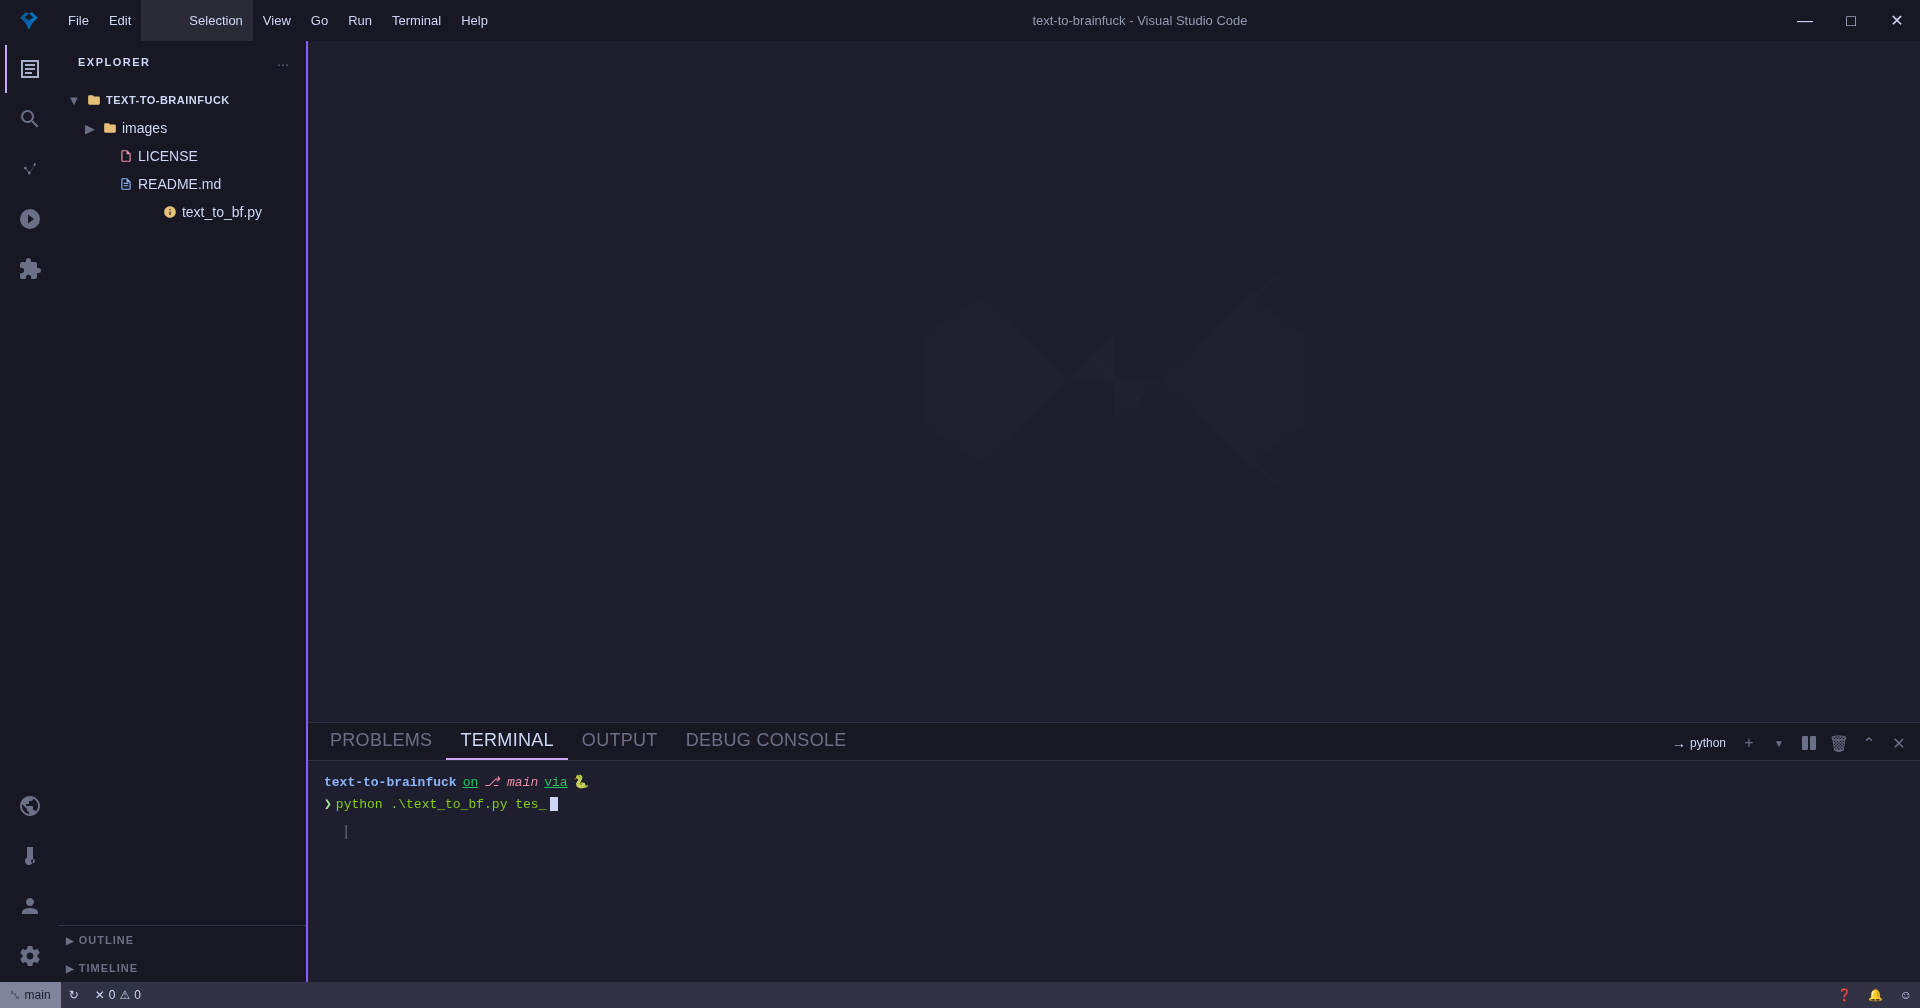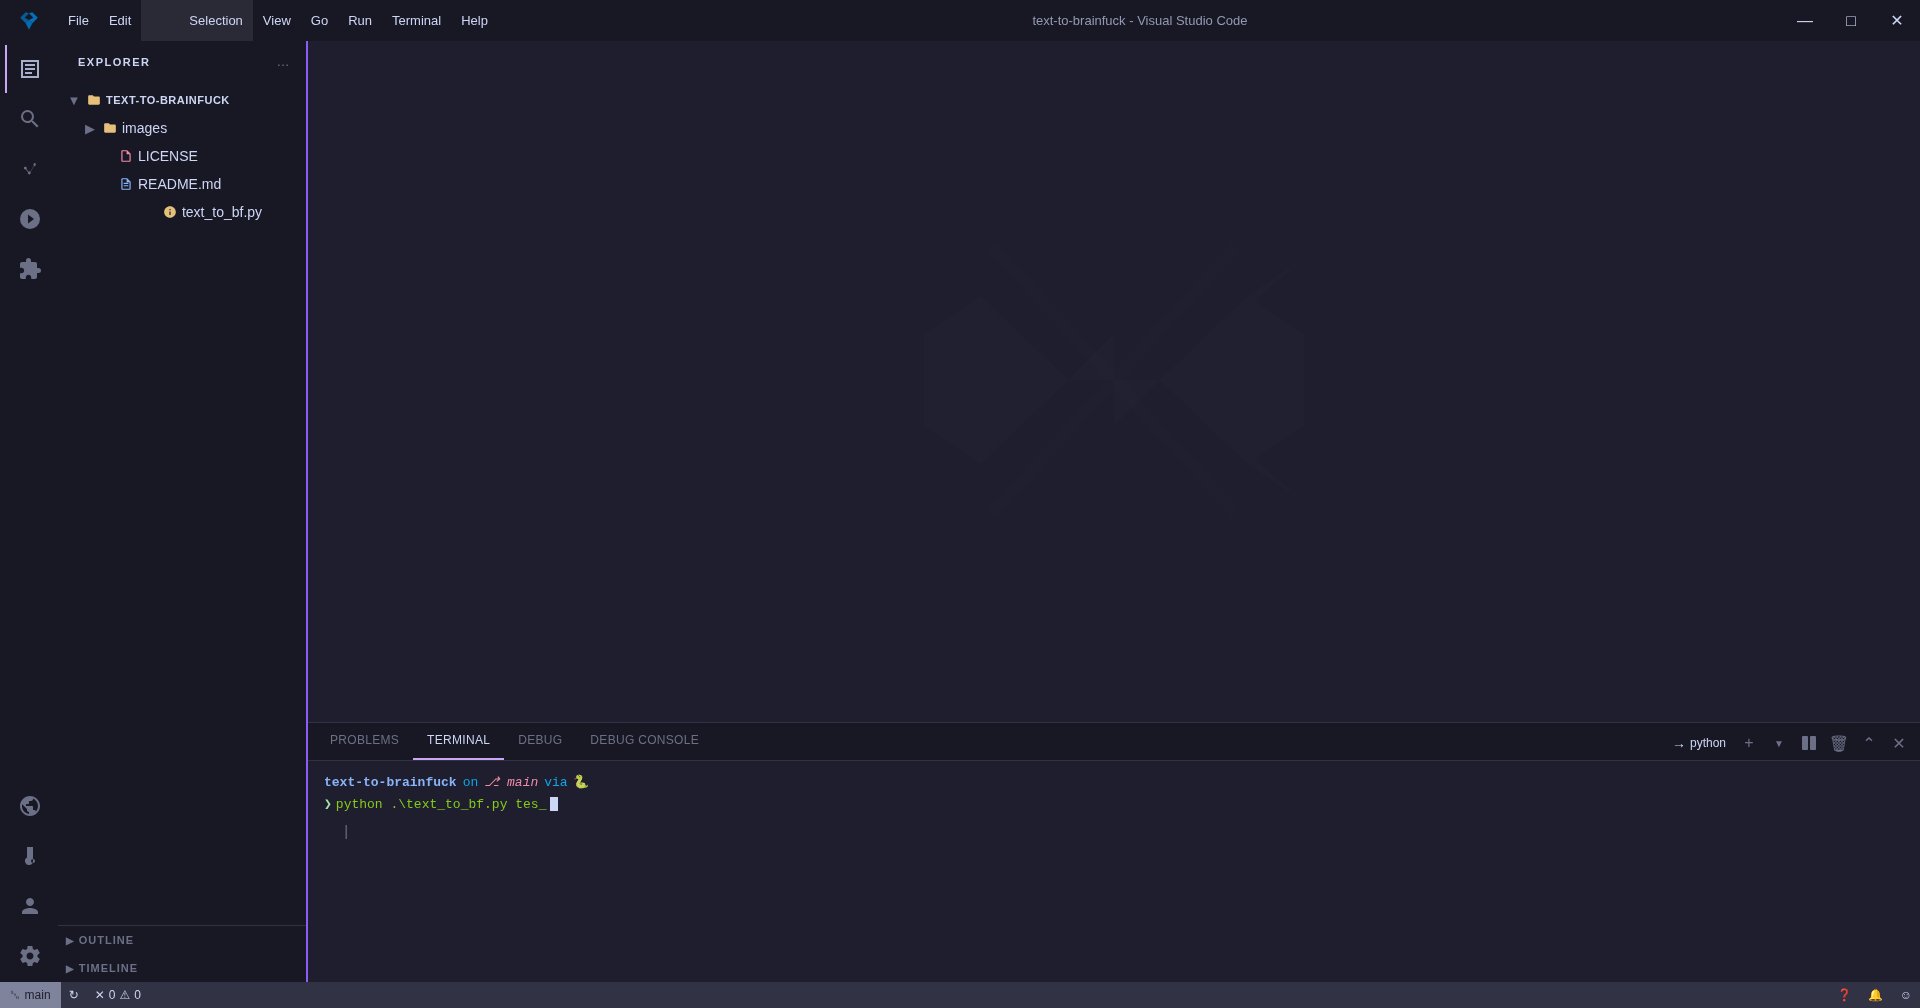--- a/index.html
+++ b/index.html
@@ -222,21 +222,21 @@
       padding: 0 8px;
       border-bottom: 1px solid #313244;
       flex-shrink: 0;
     }
     .panel-tab {
       height: 38px;
       padding: 0 14px;
       display: flex;
       align-items: center;
       cursor: pointer;
-      font-size: 12px;
+      font-size: 18px;
       color: #6c7086;
       border-bottom: 2px solid transparent;
       letter-spacing: 0.3px;
     }
     .panel-tab.active {
       color: #cdd6f4;
       border-bottom: 2px solid #cba6f7;
     }
     #panel-actions {
       margin-left: auto;
@@ -268,21 +268,21 @@
       line-height: 1.5;
     }
     .terminal-prompt-line {
       display: flex;
       align-items: center;
       gap: 6px;
       flex-wrap: wrap;
     }
     .term-project { color: #89b4fa; font-weight: bold; }
     .term-branch { color: #f38ba8; font-style: italic; }
-    .term-via { color: #0ea5e9; }
+    .term-via { color: #22c55e; text-decoration: underline; }
     .term-python-icon { color: #f5c2e7; }
     .term-command-line {
       display: flex;
       align-items: center;
       gap: 4px;
       margin-top: 2px;
     }
     .term-arrow { color: #a6e3a1; }
     .term-cmd { color: #84cc16; }
     .term-cursor {
@@ -523,21 +523,21 @@
       <line x1="18" y1="15" x2="82" y2="85"></line>
       <line x1="82" y1="15" x2="18" y2="85"></line>
     </g>
   </svg></div>
     </div>
 
     <div id="panel">
       <div id="panel-tabs">
         <div class="panel-tab">PROBLEMS</div>
         <div class="panel-tab active">TERMINAL</div>
-        <div class="panel-tab">DEBUG</div>
+        <div class="panel-tab">OUTPUT</div>
         <div class="panel-tab">DEBUG CONSOLE</div>
 
         <div id="panel-actions">
 
           <div class="panel-action-btn python-indicator">
             <span style="font-size:14px;">→</span>
             <span>python</span>
           </div>
           <div class="panel-action-btn">+</div>
           <div class="panel-action-btn" style="font-size:10px;">▼</div>

